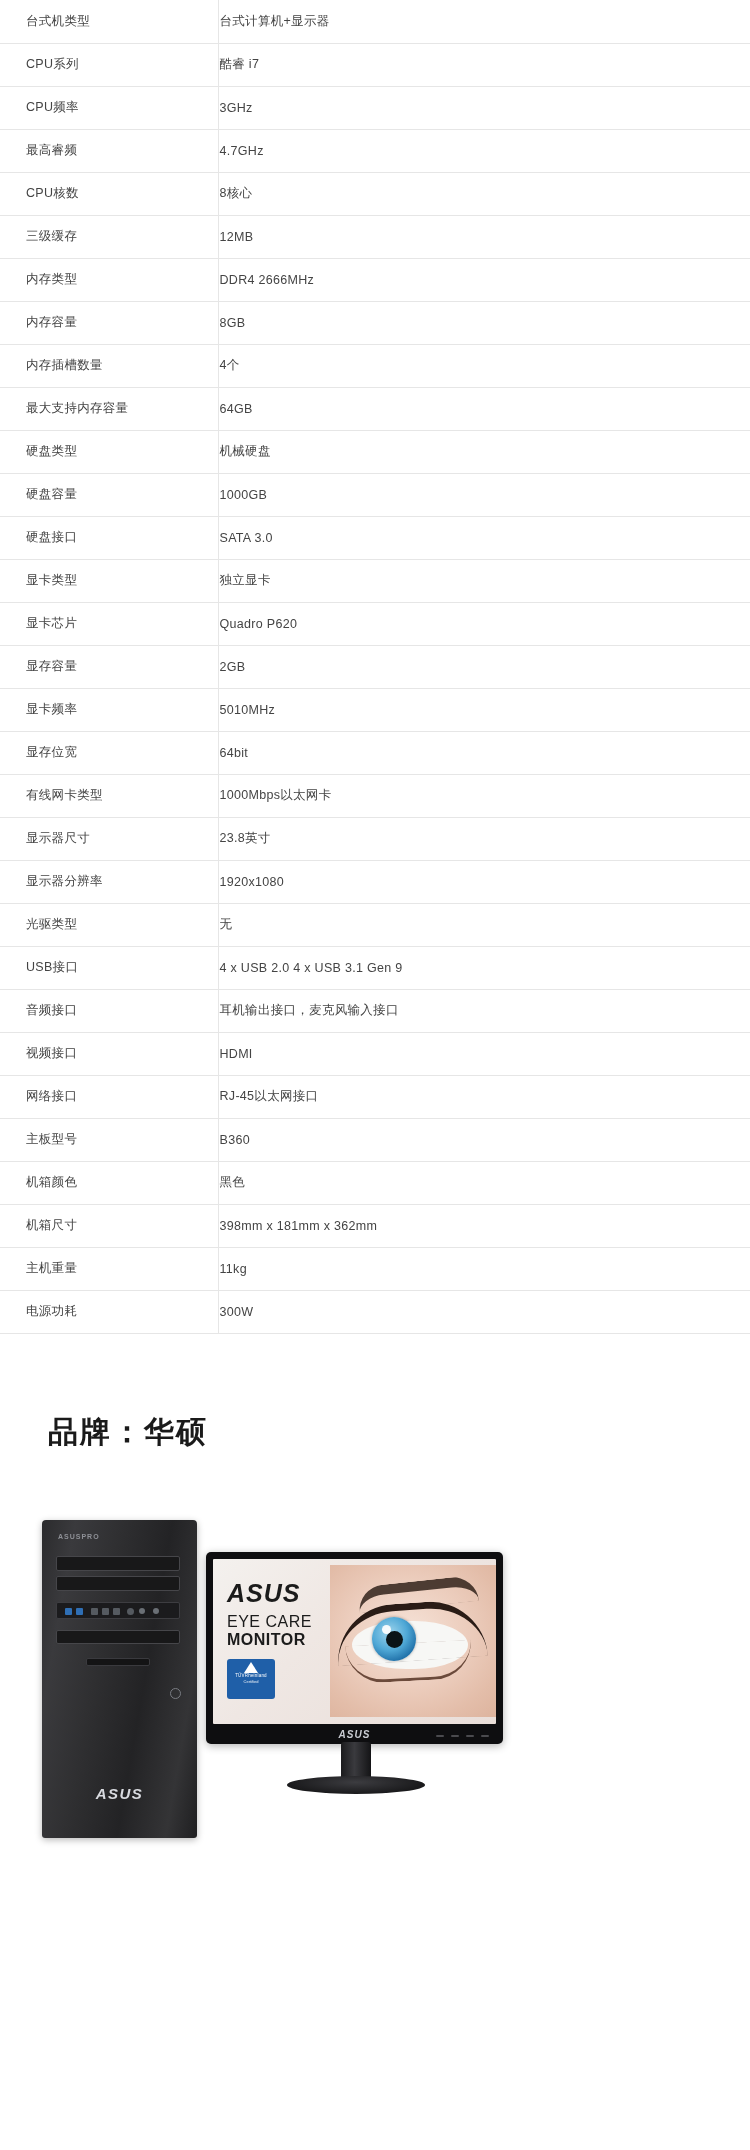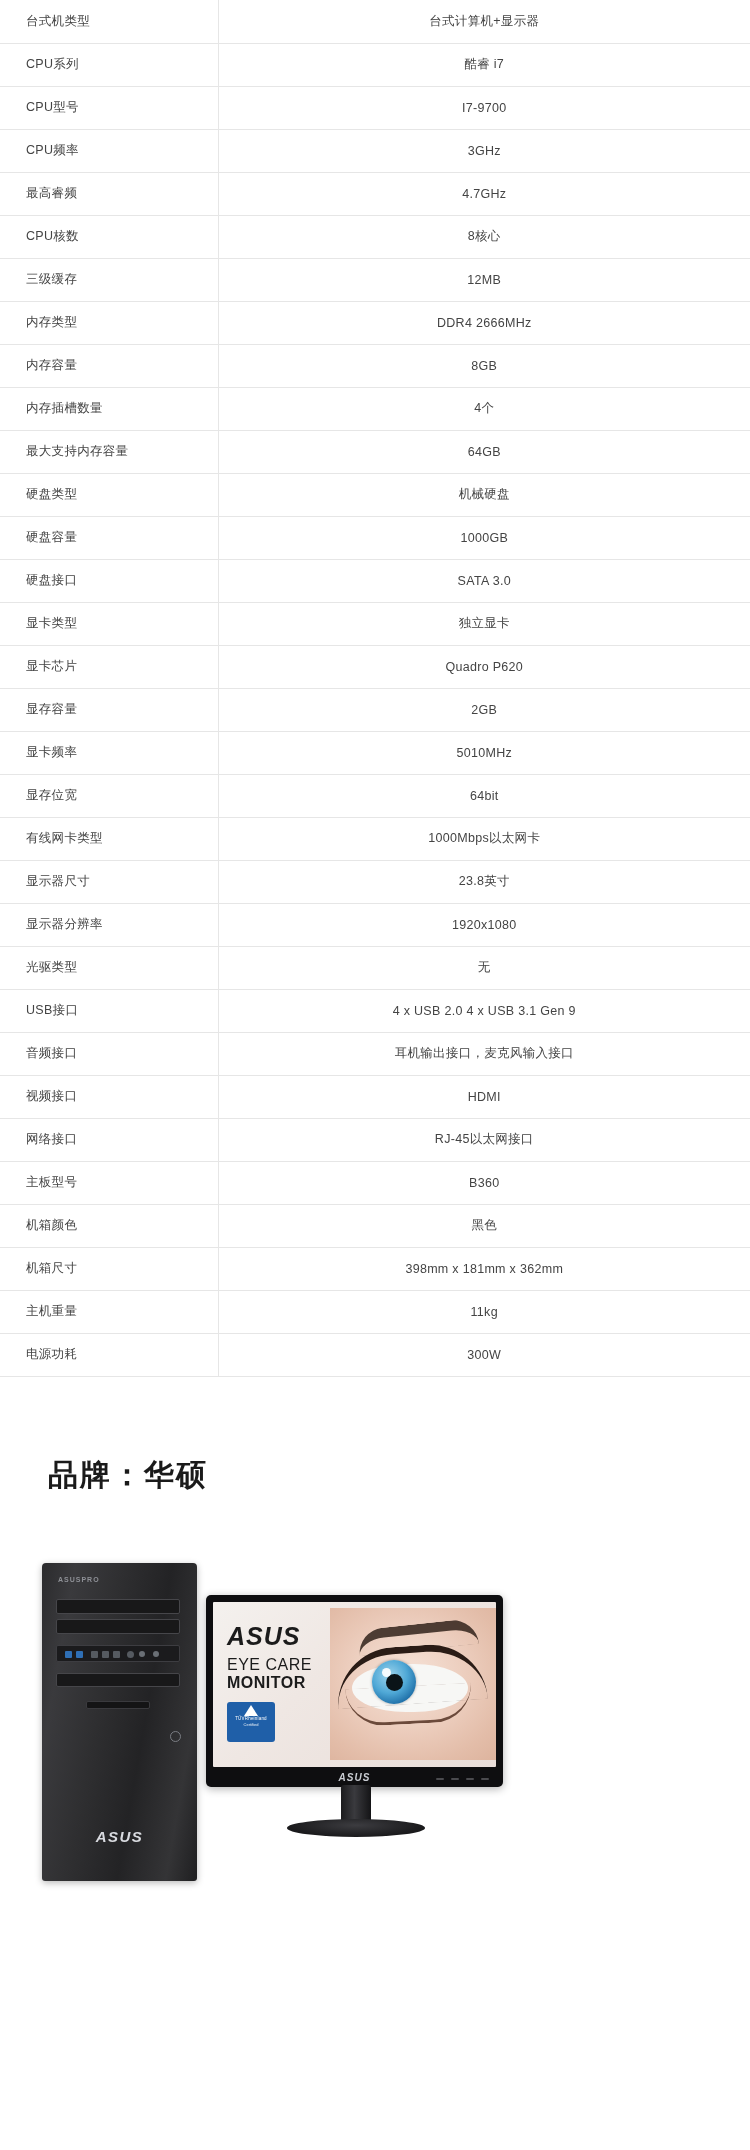--- a/index.html
+++ b/index.html
@@ -31,21 +31,21 @@
     vertical-align: middle;
   }
   .spec-label {
     width: 218px;
     padding-left: 26px;
     border-right: 1px solid #e6e6e6;
     color: #555;
     letter-spacing: 0.3px;
   }
   .spec-value {
-    text-align: center;
+    text-align: left;
     color: #444;
     letter-spacing: 0.3px;
   }
 
   
   .brand-block {
     padding: 56px 0 10px 48px;
   }
   .brand-title {
     font-size: 30px;
@@ -349,24 +349,20 @@
 
 <table class="spec-table">
   <tbody>
     <tr>
       <td class="spec-label">台式机类型</td>
       <td class="spec-value">台式计算机+显示器</td>
     </tr>
     <tr>
       <td class="spec-label">CPU系列</td>
       <td class="spec-value">酷睿 i7</td>
-    </tr>
-    <tr>
-      <td class="spec-label">CPU型号</td>
-      <td class="spec-value">I7-9700</td>
     </tr>
     <tr>
       <td class="spec-label">CPU频率</td>
       <td class="spec-value">3GHz</td>
     </tr>
     <tr>
       <td class="spec-label">最高睿频</td>
       <td class="spec-value">4.7GHz</td>
     </tr>
     <tr>

